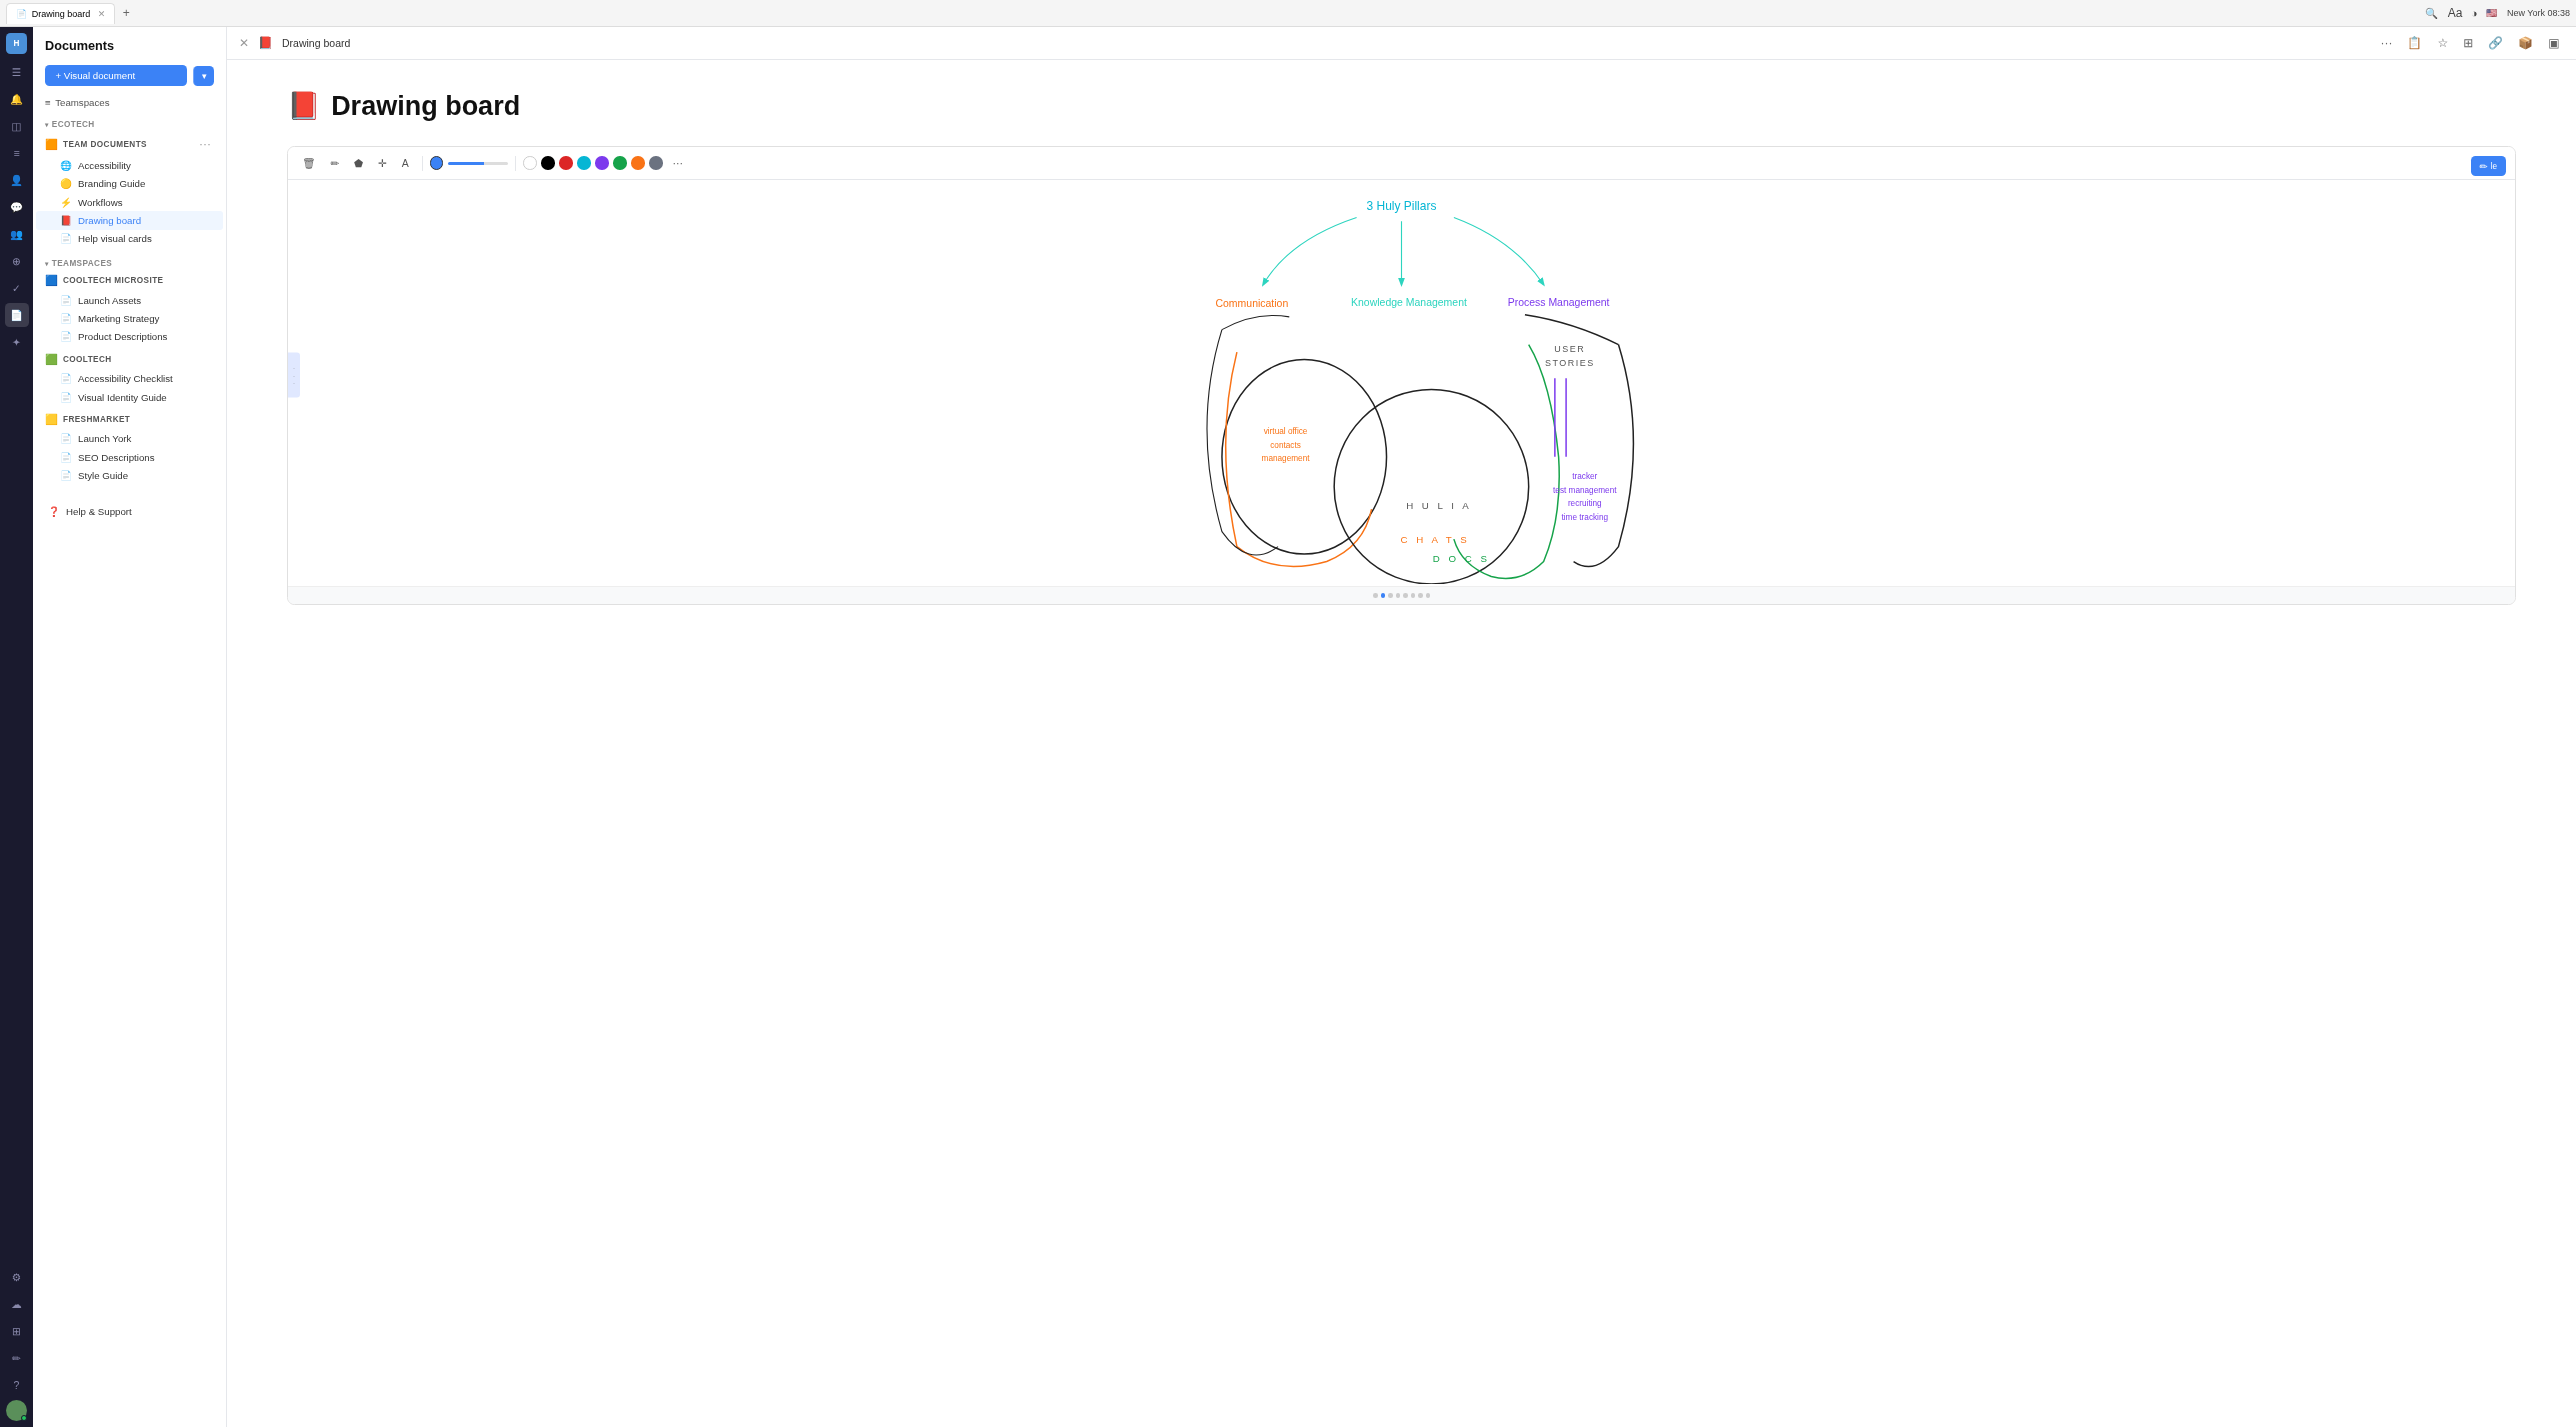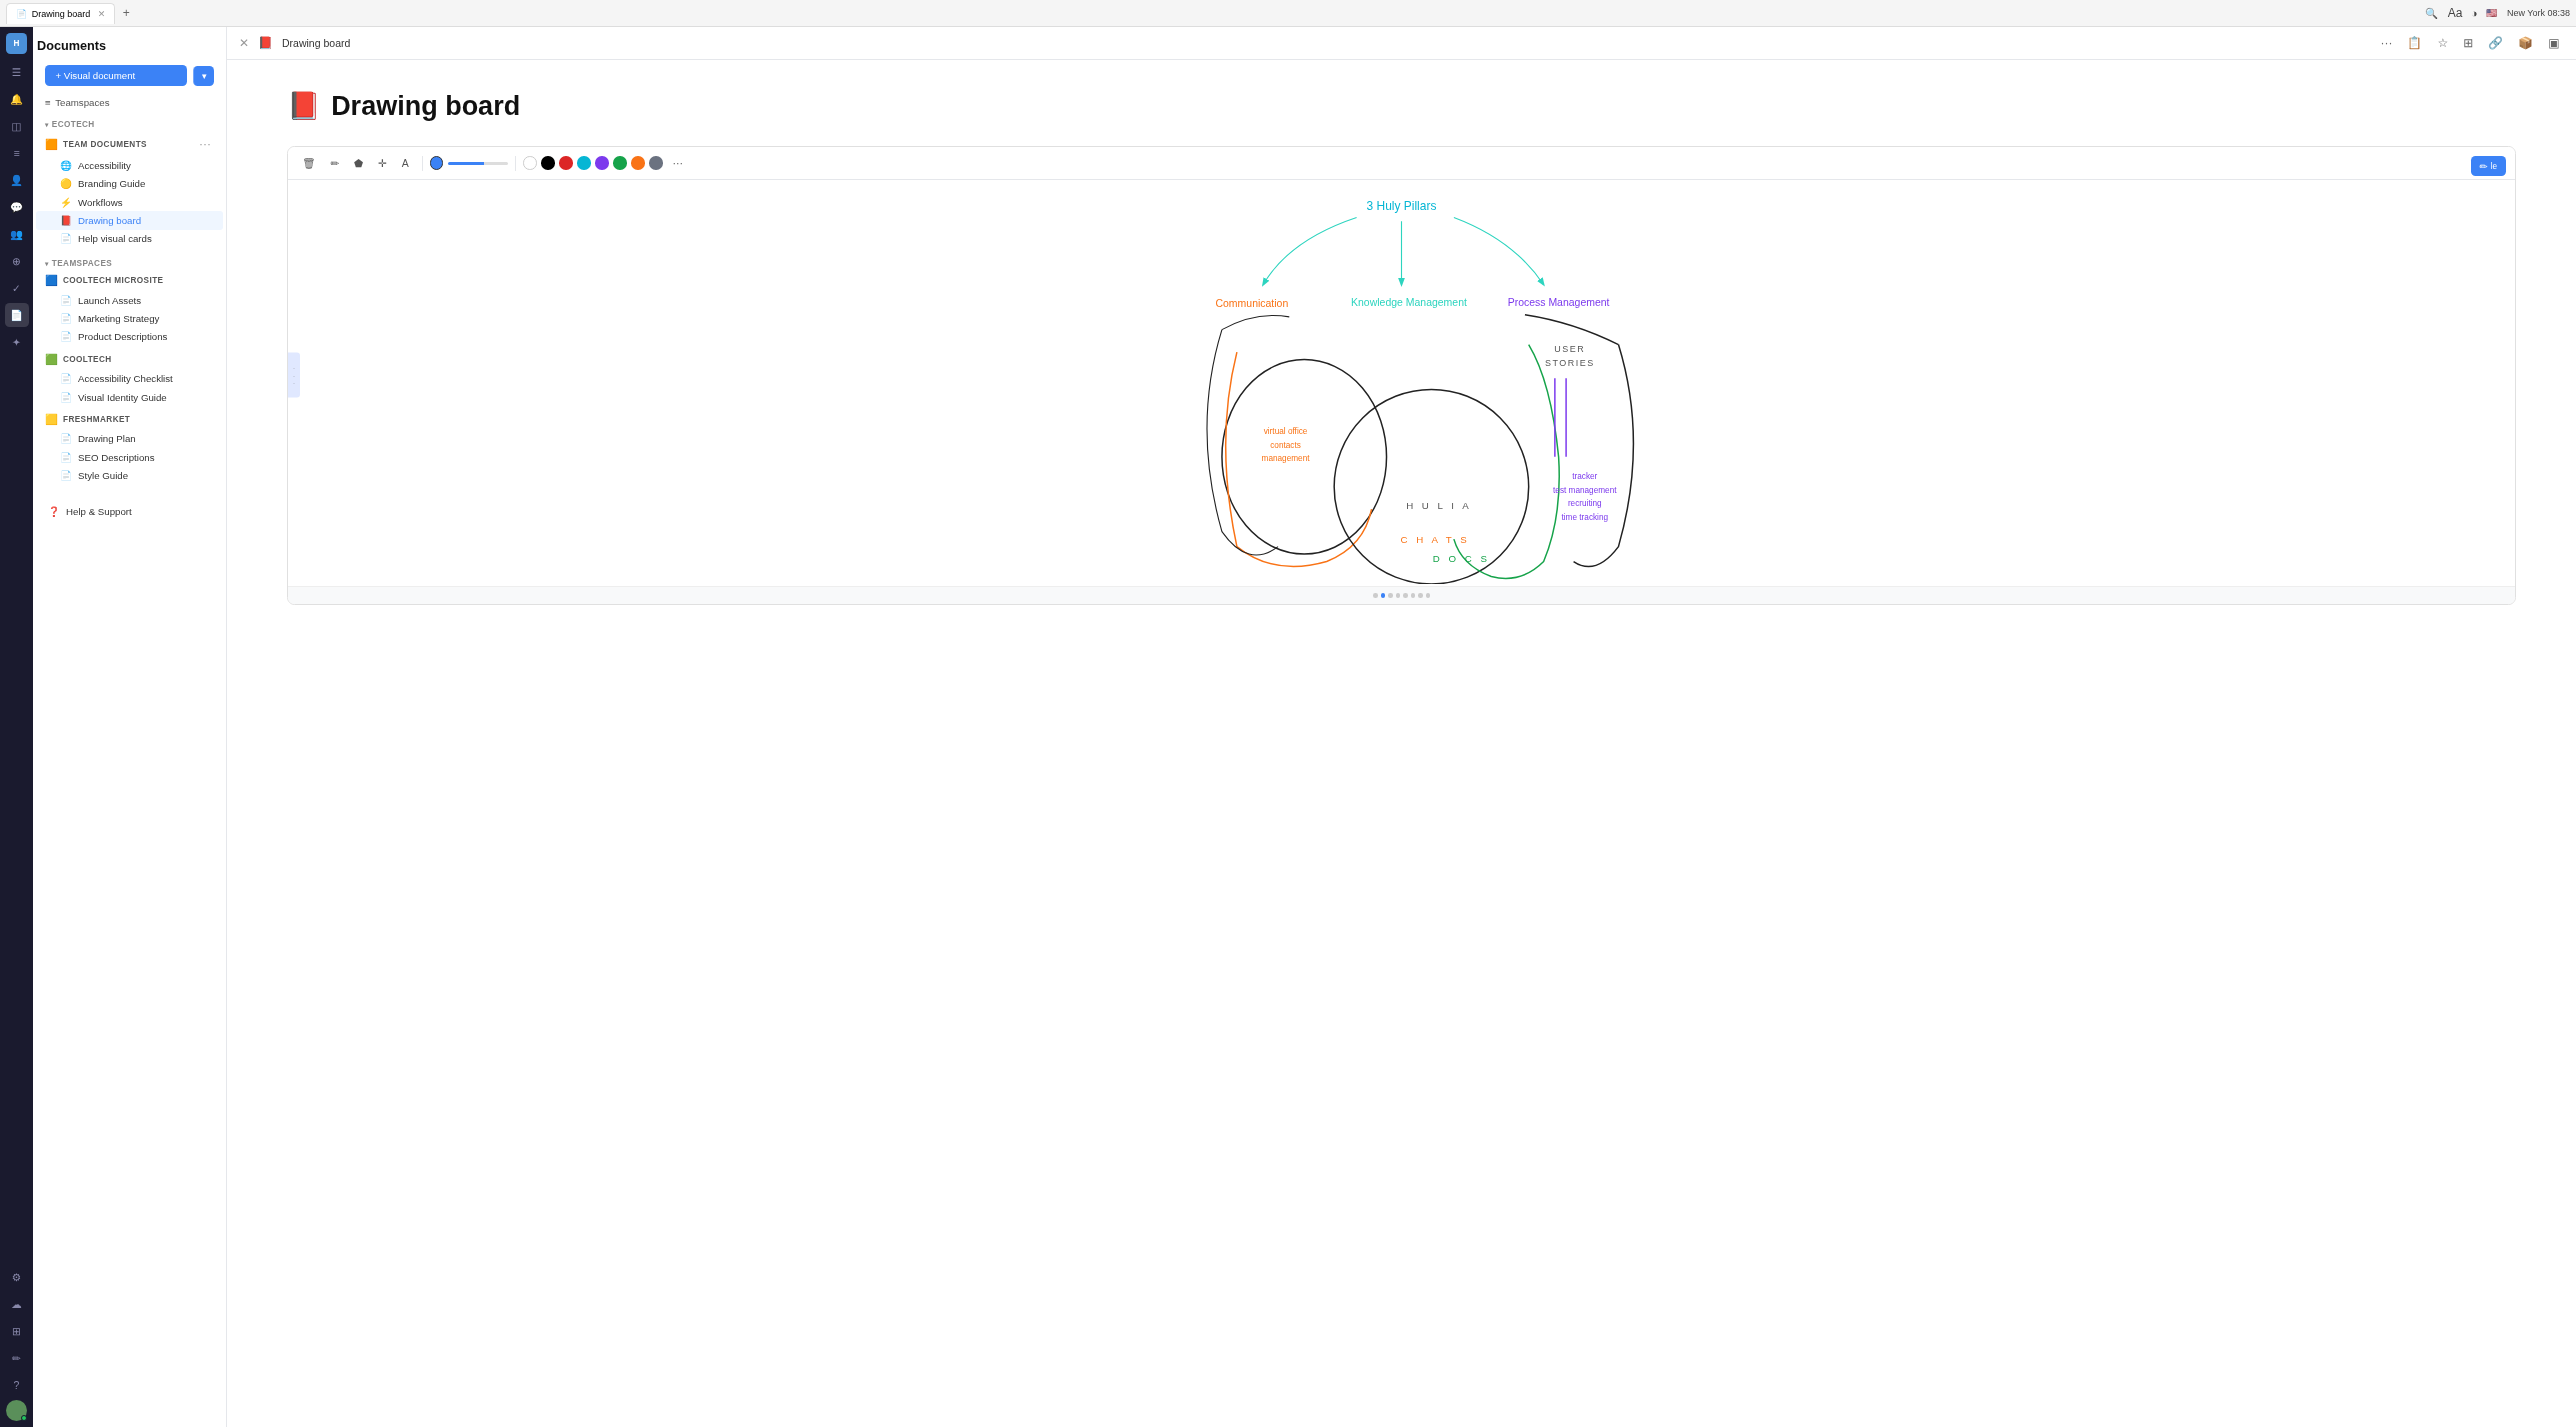--- a/index.html
+++ b/index.html
@@ -49,21 +49,21 @@
       width: 6px; height: 6px; background: #22c55e; border-radius: 50%;
       border: 1.5px solid #1a1a2e; position: absolute; bottom: 0; right: 0;
     }
 
     
     .sidebar {
       width: 194px; background: #fff; border-right: 0.7px solid #e5e7eb;
       display: flex; flex-direction: column; flex-shrink: 0; overflow-y: auto;
       padding-bottom: 15px;
     }
-    .sidebar-header { padding: 12px 4px 6px; }
+    .sidebar-header { padding: 12px 12px 6px; }
     .sidebar-title { font-size: 12.7px; font-weight: 700; color: #111; }
     .sidebar-actions { display: flex; align-items: center; gap: 6px; padding: 6px 12px; }
     .create-btn {
       display: flex; align-items: center; gap: 3px;
       background: #3b82f6; color: #fff; border: none; border-radius: 4.5px;
       padding: 5.2px 10.5px; font-size: 9.7px; font-weight: 500; cursor: pointer; flex: 1;
     }
     .create-btn-arrow {
       background: #3b82f6; color: #fff; border: none; border-radius: 4.5px;
       padding: 5.2px 7.5px; font-size: 9px; cursor: pointer; border-left: 0.7px solid rgba(255,255,255,0.3);
@@ -327,21 +327,21 @@
 
     <div class="sidebar-group">
       <div class="group-header">
         <div class="group-title">
           <span class="group-icon">🟨</span>
           <span>FRESHMARKET</span>
         </div>
       </div>
       <div class="sidebar-item">
         <span class="item-icon">📄</span>
-        <span>Drawing Plan</span>
+        <span>Launch York</span>
       </div>
       <div class="sidebar-item">
         <span class="item-icon">📄</span>
         <span>SEO Descriptions</span>
       </div>
       <div class="sidebar-item">
         <span class="item-icon">📄</span>
         <span>Style Guide</span>
       </div>
     </div>

